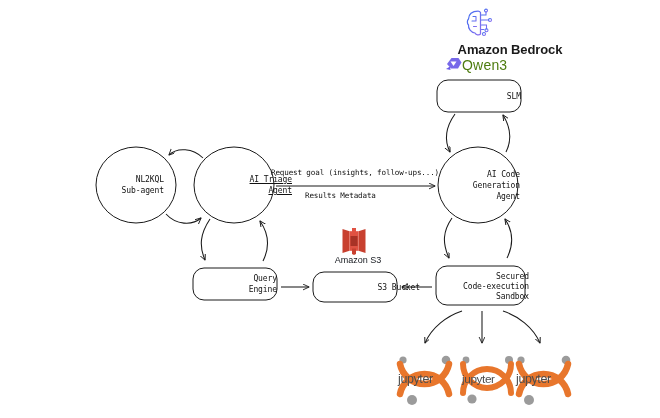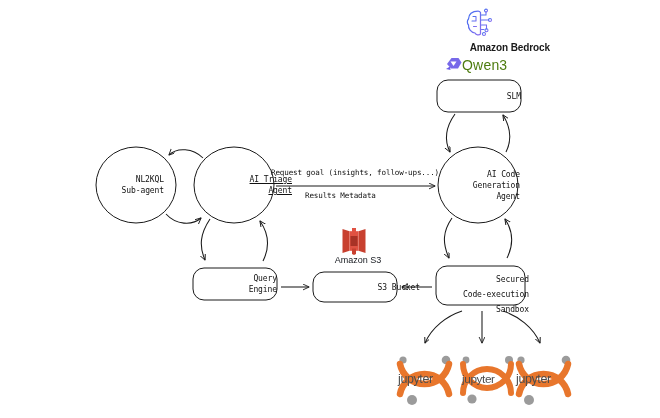--- a/index.html
+++ b/index.html
@@ -39,27 +39,26 @@
     text-align: center;
     white-space: nowrap;
     letter-spacing: -0.15px;
   }
   .brand-label {
     position: absolute;
     text-align: center;
     color: #1a1a1a;
   }
   #bedrock-text {
-    left: 430px;
+    left: 450px;
     top: 42px;
     width: 120px;
-    font-size: 10px;
+    font-size: 13px;
     font-weight: bold;
     letter-spacing: -0.1px;
-    text-align: right;
   }
   #qwen-text {
     left: 462px;
     top: 57px;
     font-size: 14px;
     color: #4d7c0f;
     letter-spacing: 0.2px;
   }
   #s3-text {
     left: 313px;
@@ -187,21 +186,21 @@
 Sub-agent</div>
 <div class="node-label" style="left:194px; top:174px; width:98px;text-decoration:underline;">AI Triage
 Agent</div>
 <div class="node-label" style="left:436px; top:169px; width:84px;">AI Code
 Generation
 Agent</div>
 <div class="node-label" style="left:437px; top:91px; width:84px;">SLM</div>
 <div class="node-label" style="left:193px; top:273px; width:84px;">Query
 Engine</div>
 <div class="node-label" style="left:313px; top:282px; width:107px;">S3 Bucket</div>
-<div class="node-label" style="left:432px; top:272px; width:97px; line-height:15px;">Secured
+<div class="node-label" style="left:432px; top:272px; width:97px; line-height:10px;">Secured
 Code-execution
 Sandbox</div>
 
 <div class="edge-label" style="left:271px; top:168px;">Request goal (insights, follow-ups...)</div>
 <div class="edge-label" style="left:305px; top:191px;">Results Metadata</div>
 
 <div class="brand-label" id="bedrock-text">Amazon Bedrock</div>
 <div class="brand-label" id="qwen-text">Qwen3</div>
 <div class="brand-label" id="s3-text">Amazon S3</div>
 

